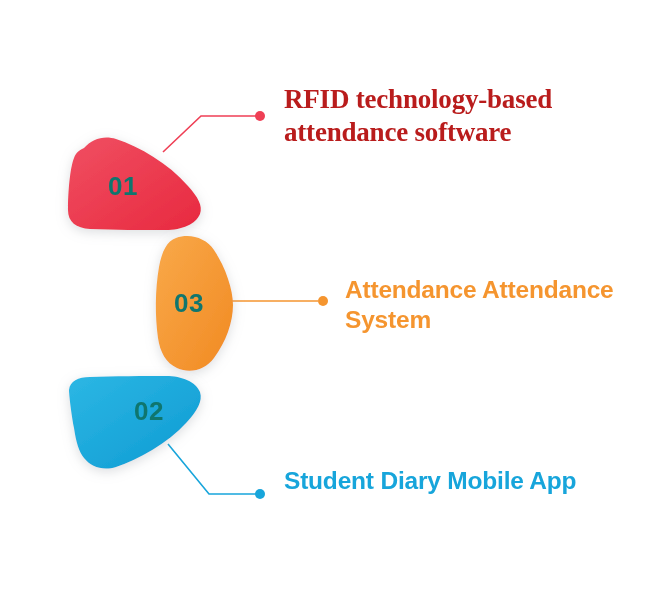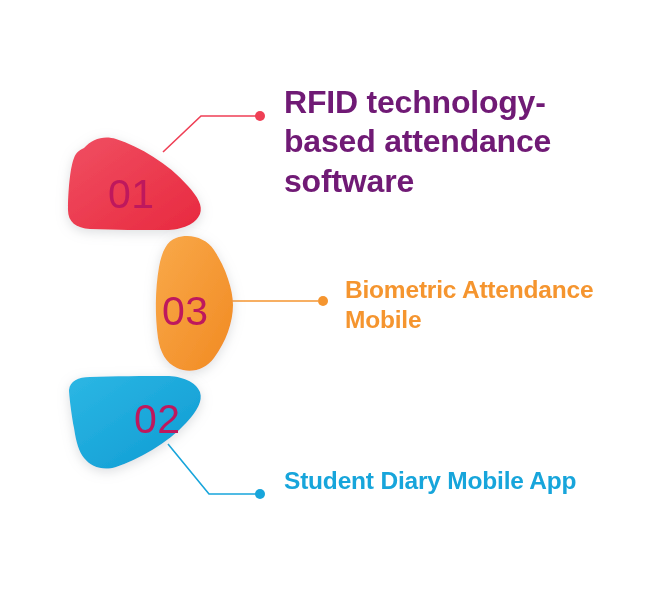--- a/index.html
+++ b/index.html
@@ -31,46 +31,47 @@
   .label-block {
     position: absolute;
     font-weight: bold;
     letter-spacing: -0.2px;
     line-height: 1.23;
   }
   .label-1 {
     left: 284px;
     top: 83px;
     width: 330px;
-    font-size: 32px;
-    color: #701a75;
+    font-size: 27px;
+    color: #b91c1c;
+    font-family: Liberation Serif, serif;
   }
   .label-3 {
     left: 345px;
     top: 275px;
     width: 300px;
     font-size: 24.5px;
     color: #f5952f;
   }
   .label-2 {
     left: 284px;
     top: 466px;
     width: 340px;
     font-size: 24.5px;
     color: #17a5db;
   }
   .seg-number {
     position: absolute;
-    font-size: 41px;
-    font-weight: normal;
-    color: #be185d;
+    font-size: 26px;
+    font-weight: bold;
+    color: #0f766e;
     letter-spacing: 0.5px;
   }
   .num-01 { left: 108px; top: 171px; }
-  .num-03 { left: 162px; top: 288px; }
+  .num-03 { left: 174px; top: 288px; }
   .num-02 { left: 107px; top: 396px; margin-left: 27px; }
 </style>
 </head>
 <body>
 
 <div id="diagram-root">
 
   <svg class="svg-layer" viewBox="0 0 650 601" xmlns="http://www.w3.org/2000/svg">
     <defs>
       <linearGradient id="grad-red" x1="0" y1="0" x2="1" y2="1">
@@ -133,16 +134,16 @@
              C 79 452, 76 442, 74 428
              C 71 412, 69 394, 69 390
              C 70 381, 78 377, 90 377 Z"></path>
   </svg>
 
   <div class="seg-number num-01">01</div>
   <div class="seg-number num-03">03</div>
   <div class="seg-number num-02">02</div>
 
   <div class="label-block label-1">RFID technology-based attendance software</div>
-  <div class="label-block label-3">Biometric Attendance Mobile</div>
+  <div class="label-block label-3">Attendance Attendance System</div>
   <div class="label-block label-2">Student Diary Mobile App</div>
 
 </div>
 
 </body></html>

